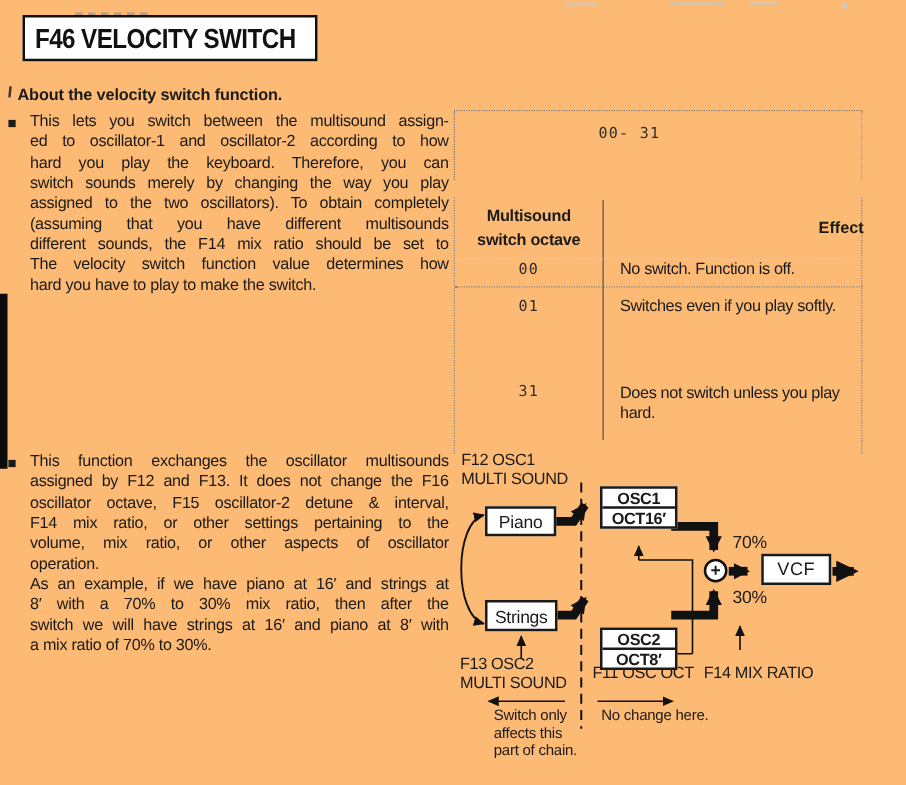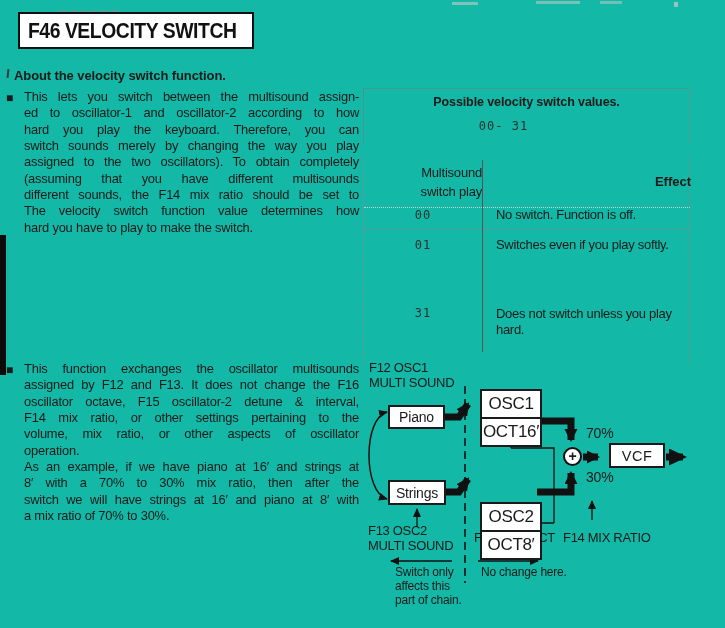--- a/index.html
+++ b/index.html
@@ -1,21 +1,21 @@
 <!DOCTYPE html>
 <html><head>
 <meta charset="utf-8">
 <style>
   html,body { margin:0; padding:0; }
   body {
     width:725px; height:628px; background:#ffffff;
     font-family:"Liberation Sans", sans-serif; color:#1a1a1a;
     -webkit-font-smoothing:antialiased;
   }
-  .page { position:relative; width:725px; height:628px; background:#14b8a6; overflow:hidden; }
+  .page { position:relative; width:725px; height:628px; background:#fdba74; overflow:hidden; }
 
   
   .artifact { position:absolute; background:#c9c9c9; }
   .a1 { left:452px; top:2px; width:26px; height:3px; opacity:.6; }
   .a2 { left:536px; top:1px; width:44px; height:3px; opacity:.55; }
   .a3 { left:600px; top:1px; width:22px; height:3px; opacity:.5; }
   .a4 { left:674px; top:2px; width:4px;  height:5px; opacity:.7; }
   .title-dash { position:absolute; left:60px; top:10px; width:58px; height:0;
     border-top:2px dashed #8a8a8a; opacity:.6; background:none; }
 
@@ -42,21 +42,21 @@
   .values-box { position:absolute; left:363px; top:88px; width:327px; height:56px; box-sizing:border-box;
     border-top:1px dotted #777; border-left:1px dotted #777; border-right:1px dotted #888; }
   .values-title { margin-top:6px; text-align:center; font-weight:bold; font-size:12.5px; letter-spacing:-0.1px; }
   .values-range { margin-top:10px; text-align:center; padding-right:46px; box-sizing:border-box;
     font-family:"DejaVu Sans Mono", monospace; font-size:12px; letter-spacing:1px; color:#2e2e2e; }
 
   
   .switch-table { position:absolute; left:363px; top:158px; width:327px; height:205px; box-sizing:border-box;
     border-left:1px dotted #888; border-right:1px dotted #888; font-size:13px; }
   .divider-v { position:absolute; left:118px; top:2px; width:1px; height:192px; background:#555; }
-  .th1 { position:absolute; left:0; top:5px; width:118px; text-align:right; font-weight:normal; font-size:13px; line-height:19px; letter-spacing:-0.2px; }
+  .th1 { position:absolute; left:0; top:5px; width:118px; text-align:center; font-weight:bold; font-size:13px; line-height:19px; letter-spacing:-0.2px; }
   .th2 { position:absolute; left:118px; top:16px; width:209px; text-align:right; font-weight:bold; font-size:13px; }
   .hsep { position:absolute; left:0; width:326px; border-top:1px dotted #888; }
   .hsep.faint { border-top:1px dotted #cfcfcf; }
   .sep1 { top:49px; } .sep2 { top:71px; }
   .level { position:absolute; left:0; width:118px; text-align:center;
     font-family:"DejaVu Sans Mono", monospace; font-size:12px; letter-spacing:1px; color:#2e2e2e; }
   .effect { position:absolute; left:132px; width:205px; letter-spacing:-0.3px; line-height:15.5px; }
   .lv0 { top:50px; } .ef0 { top:49px; white-space:nowrap; }
   .lv1 { top:80px; } .ef1 { top:79px; white-space:nowrap; }
   .lv2 { top:148px; } .ef2 { top:148px; }
@@ -69,22 +69,22 @@
   .f11 { left:474px; top:531px; }
   .f14 { left:563px; top:531px; }
   .dbox { position:absolute; z-index:2; border:2px solid #1a1a1a; background:#fff; box-sizing:border-box;
     display:flex; align-items:center; justify-content:center; font-size:14px; letter-spacing:-0.2px; }
   .piano   { left:388px; top:405px; width:57px; height:24px; }
   .strings { left:388px; top:480px; width:58px; height:25px; }
   .vcf     { left:609px; top:443px; width:56px; height:25px; font-size:14.5px; letter-spacing:0.5px; }
   .oscbox { position:absolute; z-index:2; width:58px; border:2px solid #1a1a1a; background:#fff; box-sizing:content-box; }
   .osc1box { left:480px; top:389px; }
   .osc2box { left:480px; top:462px;margin-top:40px; }
-  .oscbox .cell { height:26px; display:flex; align-items:center; justify-content:center;
-    font-weight:normal; font-size:17px; letter-spacing:-0.3px; }
+  .oscbox .cell { height:14px; display:flex; align-items:center; justify-content:center;
+    font-weight:bold; font-size:13px; letter-spacing:-0.3px; }
   .oscbox .cell + .cell { border-top:2px solid #1a1a1a; }
   .pct { position:absolute; z-index:2; font-size:14px; letter-spacing:-0.2px; }
   .p70 { left:586px; top:425px; }
   .p30 { left:586px; top:469px; }
   .plus-sign { position:absolute; z-index:3; left:564px; top:448px; width:17px; height:17px;
     text-align:center; line-height:16px; font-size:14px; font-weight:bold; }
   .note { position:absolute; z-index:2; font-size:12px; line-height:13.8px; letter-spacing:-0.2px; }
   .note-left  { left:395px; top:566px; }
   .note-right { left:481px; top:566px; white-space:nowrap; }
 </style>
@@ -173,29 +173,28 @@
       </div>
     <div>
         <div class="jline">As an example, if we have piano at 16′ and strings at</div>
         <div class="jline">8′ with a 70% to 30% mix ratio, then after the</div>
         <div class="jline">switch we will have strings at 16′ and piano at 8′ with</div>
         <div>a mix ratio of 70% to 30%.</div>
       </div>
   </div>
 
   <div class="values-box">
-    <div class="values-title">Possible velocity switch values.</div>
     <div class="values-range">00- 31</div>
   </div>
 
   <div class="switch-table">
     <div class="divider-v"></div>
     <div class="th1">
         <div>Multisound</div>
-        <div>switch play</div>
+        <div>switch octave</div>
       </div>
     <div class="th2">Effect</div>
     <div class="hsep faint sep1"></div>
     <div class="hsep sep2"></div>
 
     <div class="level lv0">00</div>
     <div class="effect ef0">No switch. Function is off.</div>
 
     <div class="level lv1">01</div>
     <div class="effect ef1">Switches even if you play softly.</div>

